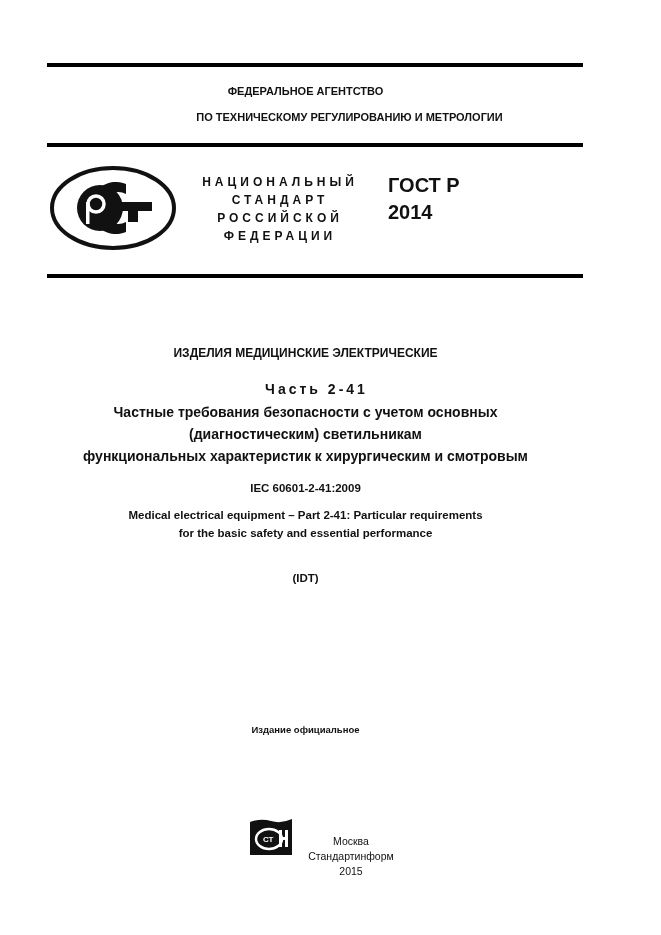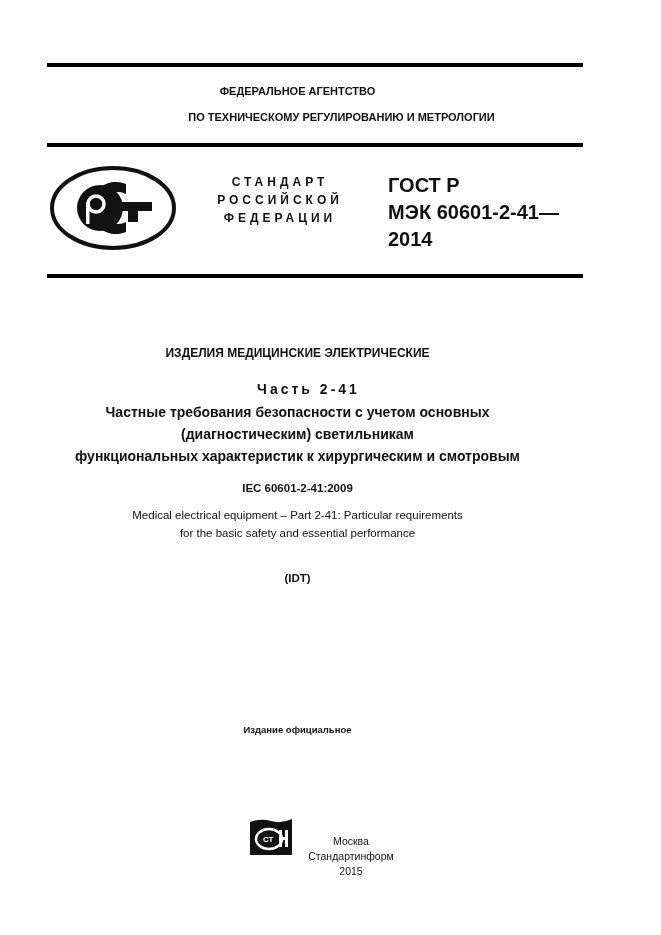--- a/index.html
+++ b/index.html
@@ -1,28 +1,28 @@
 <!DOCTYPE html>
 <html><head>
 <meta charset="utf-8">
 <style>
   html, body { margin: 0; padding: 0; background: #ffffff; }
   body { width: 661px; height: 935px; position: relative; overflow: hidden;
          font-family: "Liberation Sans", sans-serif; color: #111; }
   .rule { position: absolute; left: 47px; width: 536px; height: 4px; background: #000; }
-  .center { position: absolute; left: 0; width: 595px; text-align: center; }
+  .center { position: absolute; left: 8px; width: 595px; text-align: center; }
   .agency { font-weight: bold; font-size: 11px; }
   .natstd { position: absolute; left: 185px; width: 190px; text-align: center;
             font-weight: bold; font-size: 12px; letter-spacing: 4px; line-height: 18px; }
   .gost { position: absolute; left: 388px; font-weight: bold; font-size: 20px; line-height: 27px; }
   .title { font-weight: bold; font-size: 12px; }
   .part { font-weight: bold; font-size: 14px; letter-spacing: 3px; }
   .subtitle { font-weight: bold; font-size: 14px; line-height: 22px; }
   .iec { font-weight: bold; font-size: 11.5px; }
-  .en { font-weight: normal; font-size: 11.5px; line-height: 17.5px; text-align: center; }
+  .en { font-weight: bold; font-size: 11.5px; line-height: 17.5px; text-align: center; }
   .small { font-weight: bold; font-size: 9.5px; }
   .pub { position: absolute; left: 296px; width: 110px; text-align: center;
          font-size: 10.5px; line-height: 15px; }
 </style>
 </head>
 <body>
 
 <div class="rule" style="top:63px;"></div>
 <div class="center agency" style="top:85px;">ФЕДЕРАЛЬНОЕ АГЕНТСТВО</div>
 <div class="center agency" style="top:111px;padding-left:44px;">ПО ТЕХНИЧЕСКОМУ РЕГУЛИРОВАНИЮ И МЕТРОЛОГИИ</div>
@@ -32,28 +32,28 @@
   <ellipse cx="65" cy="44" rx="61" ry="40" fill="none" stroke="#111" stroke-width="4"></ellipse>
   <path d="M78 20 A26 26 0 1 0 78 68 L78 58 A16 16 0 1 1 78 30 Z" fill="#111"></path>
   <circle cx="52" cy="44" r="23" fill="#111"></circle>
   <circle cx="48" cy="40" r="8" fill="none" stroke="#fff" stroke-width="3.5"></circle>
   <rect x="38" y="38" width="3.5" height="22" fill="#fff"></rect>
   <rect x="68" y="38" width="36" height="9" fill="#111"></rect>
   <rect x="80" y="38" width="10" height="20" fill="#111"></rect>
 </svg>
 
 <div class="natstd" style="top:173px;">
+  <div>НАЦИОНАЛЬНЫЙ</div>
   <div>СТАНДАРТ</div>
   <div>РОССИЙСКОЙ</div>
   <div>ФЕДЕРАЦИИ</div>
 </div>
 
 <div class="gost" style="top:172px;">
   <div>ГОСТ Р</div>
-  <div>МЭК 60601-2-41—</div>
   <div>2014</div>
 </div>
 
 <div class="rule" style="top:274px;"></div>
 
 <div class="center title" style="top:346px;">ИЗДЕЛИЯ МЕДИЦИНСКИЕ ЭЛЕКТРИЧЕСКИЕ</div>
 <div class="center part" style="top:381px;padding-left:11px;">Часть 2-41</div>
 <div class="center subtitle" style="top:401px;">
   <div>Частные требования безопасности с учетом основных</div>
   <div>(диагностическим) светильникам</div>

